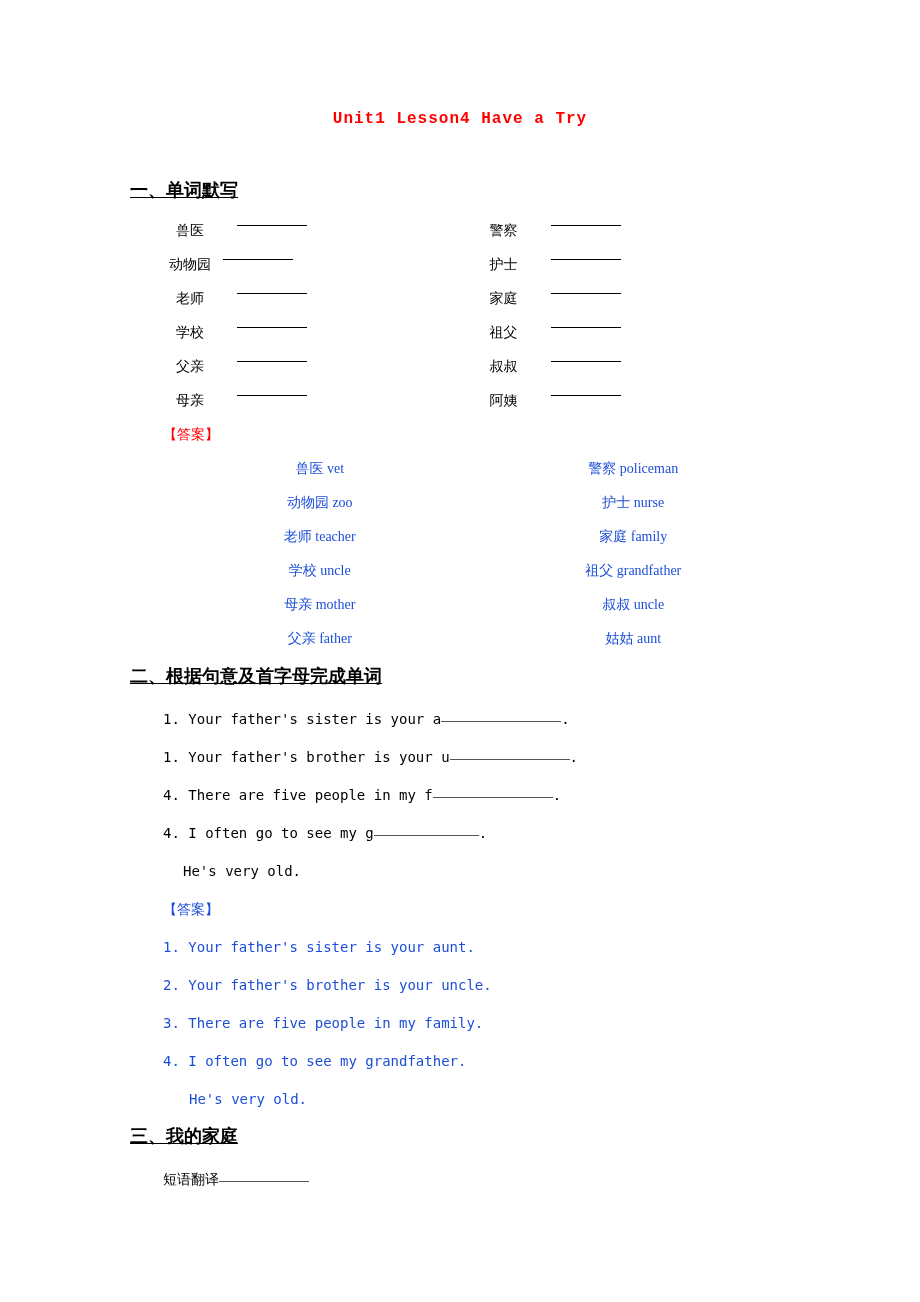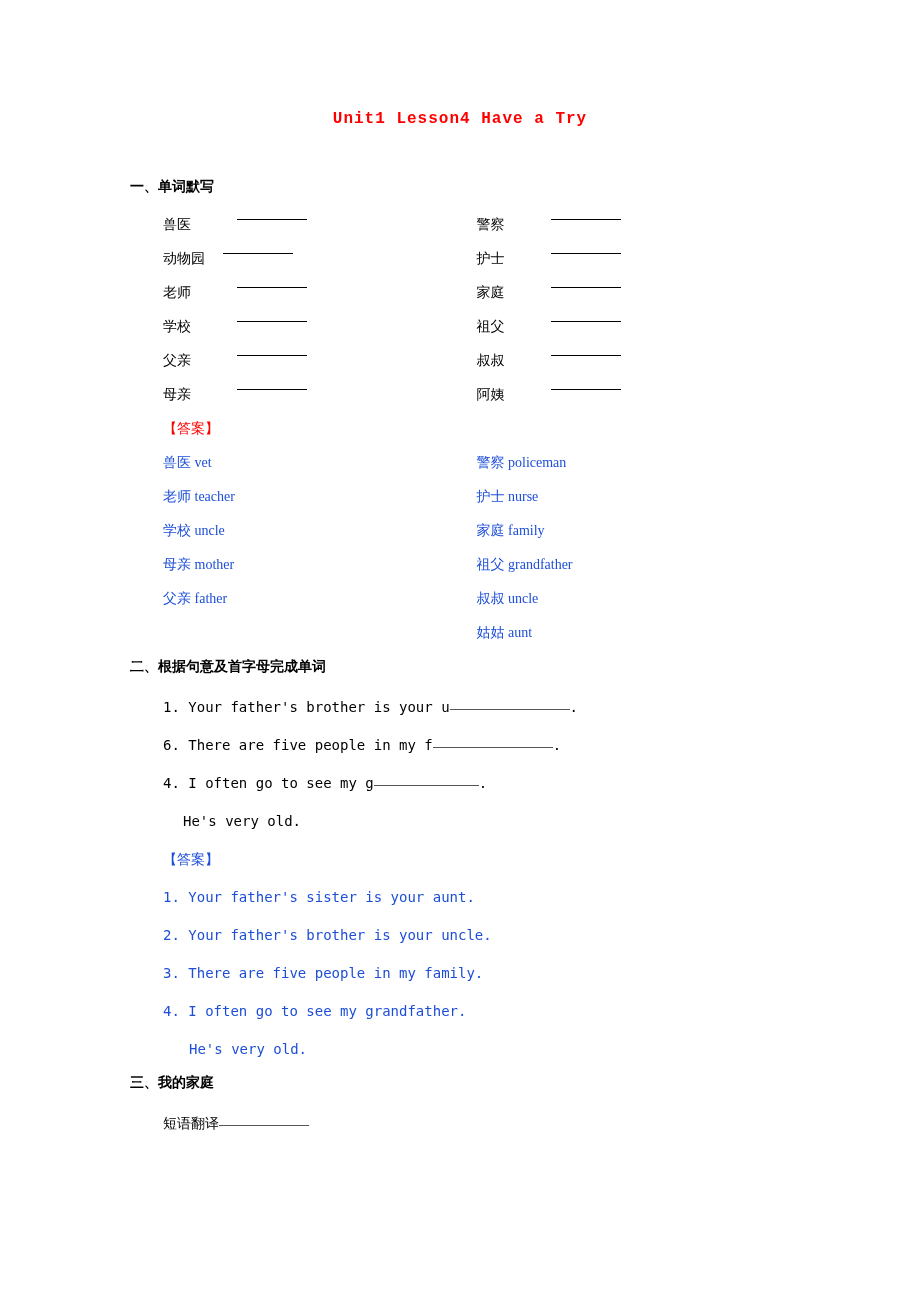--- a/index.html
+++ b/index.html
@@ -20,33 +20,35 @@
       text-align: center;
       color: #ff0000;
       font-weight: bold;
       font-size: 16px;
       font-family: "Courier New", monospace;
       letter-spacing: 1px;
       margin-bottom: 50px;
     }
     .section-header {
       font-weight: bold;
-      font-size: 14px;
+      font-size: 18px;
       margin: 10px 0 12px 0;
+      text-decoration: underline;
     }
     .indent {
       margin-left: 33px;
     }
     .two-col {
       display: flex;
       flex-wrap: wrap;
     }
     .col {
       width: 50%;
       line-height: 34px;
+      text-align: center;
     }
     .col-item {
       display: flex;
     }
     .blank {
       display: inline-block;
       border-bottom: 1px solid #000;
       width: 70px;
       margin-left: 20px;
       height: 14px;
@@ -163,41 +165,43 @@
           <span class="blank"></span>
         </div>
     </div>
   </div>
 
   <div class="answer-label">【答案】</div>
 
   <div class="two-col red">
     <div class="col">
       <div>兽医 vet</div>
+      <div>动物园 zoo</div>
       <div>老师 teacher</div>
       <div>学校 uncle</div>
       <div>母亲 mother</div>
       <div>父亲 father</div>
     </div>
     <div class="col">
       <div>警察 policeman</div>
       <div>护士 nurse</div>
       <div>家庭 family</div>
       <div>祖父 grandfather</div>
       <div>叔叔 uncle</div>
       <div>姑姑 aunt</div>
     </div>
   </div>
 </div>
 
 <div class="section-header s2">二、根据句意及首字母完成单词</div>
 
 <div class="indent">
+  <div class="qline"><span>1. Your father's sister is your a</span><span class="blank-long"></span><span>.</span></div>
   <div class="qline"><span>1. Your father's brother is your u</span><span class="blank-long"></span><span>.</span></div>
-  <div class="qline"><span>6. There are five people in my f</span><span class="blank-long"></span><span>.</span></div>
+  <div class="qline"><span>4. There are five people in my f</span><span class="blank-long"></span><span>.</span></div>
   <div class="qline"><span>4. I often go to see my g</span><span class="blank-med"></span><span>.</span></div>
   <div class="qline qline-sub">He's very old.</div>
 
   <div class="qline red">【答案】</div>
   <div class="qline red">1. Your father's sister is your aunt.</div>
   <div class="qline red">2. Your father's brother is your uncle.</div>
   <div class="qline red">3. There are five people in my family.</div>
   <div class="qline red">4. I often go to see my grandfather.</div>
   <div class="qline qline-sub red" style="padding-left:26px">He's very old.</div>
 </div>

